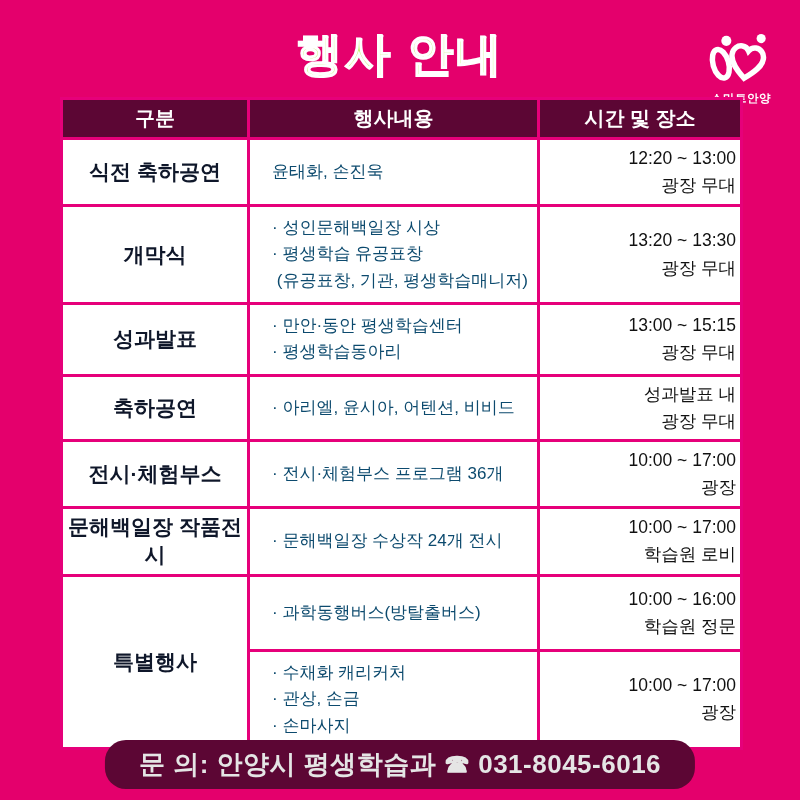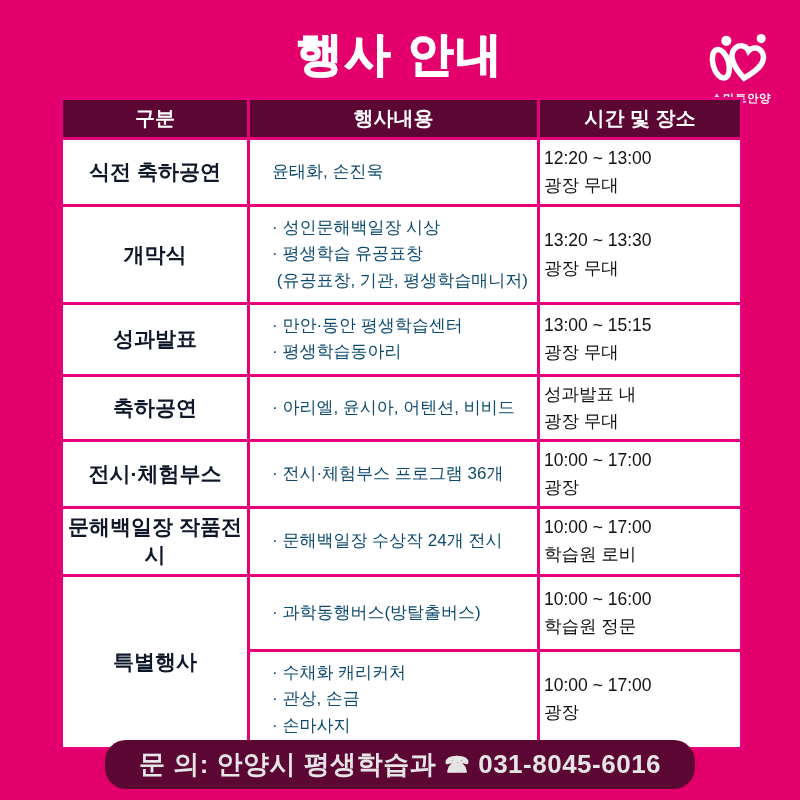--- a/index.html
+++ b/index.html
@@ -13,21 +13,21 @@
     font-family: "Liberation Sans", sans-serif;
     position: relative;
     overflow: hidden;
   }
   .page-title {
     position: absolute;
     top: 24px;
     left: 0;
     width: 100%;
     text-align: center;
-    color: #ffffff;
+    color: #bef264;
     font-size: 46px;
     font-weight: 800;
     letter-spacing: 2px;
     -webkit-text-stroke: 1.5px #ffffff;
   }
   .logo {
     position: absolute;
     top: 32px;
     right: 20px;
     width: 78px;
@@ -78,21 +78,21 @@
   td.cont {
     text-align: left;
     vertical-align: middle;
     padding: 8px 8px 8px 22px;
     font-size: 17px;
     color: #0c4a6e;
     line-height: 1.55;
   }
   td.cont .line { white-space: pre-wrap; }
   td.time {
-    text-align: left;
+    text-align: right;
     vertical-align: middle;
     font-size: 17.5px;
     color: #111111;
     line-height: 1.55;
     padding: 4px;
   }
   tr.r1 { height: 67px; }
   tr.r2 { height: 93px; }
   tr.r3 { height: 70px; }
   tr.r4 { height: 65px; }

